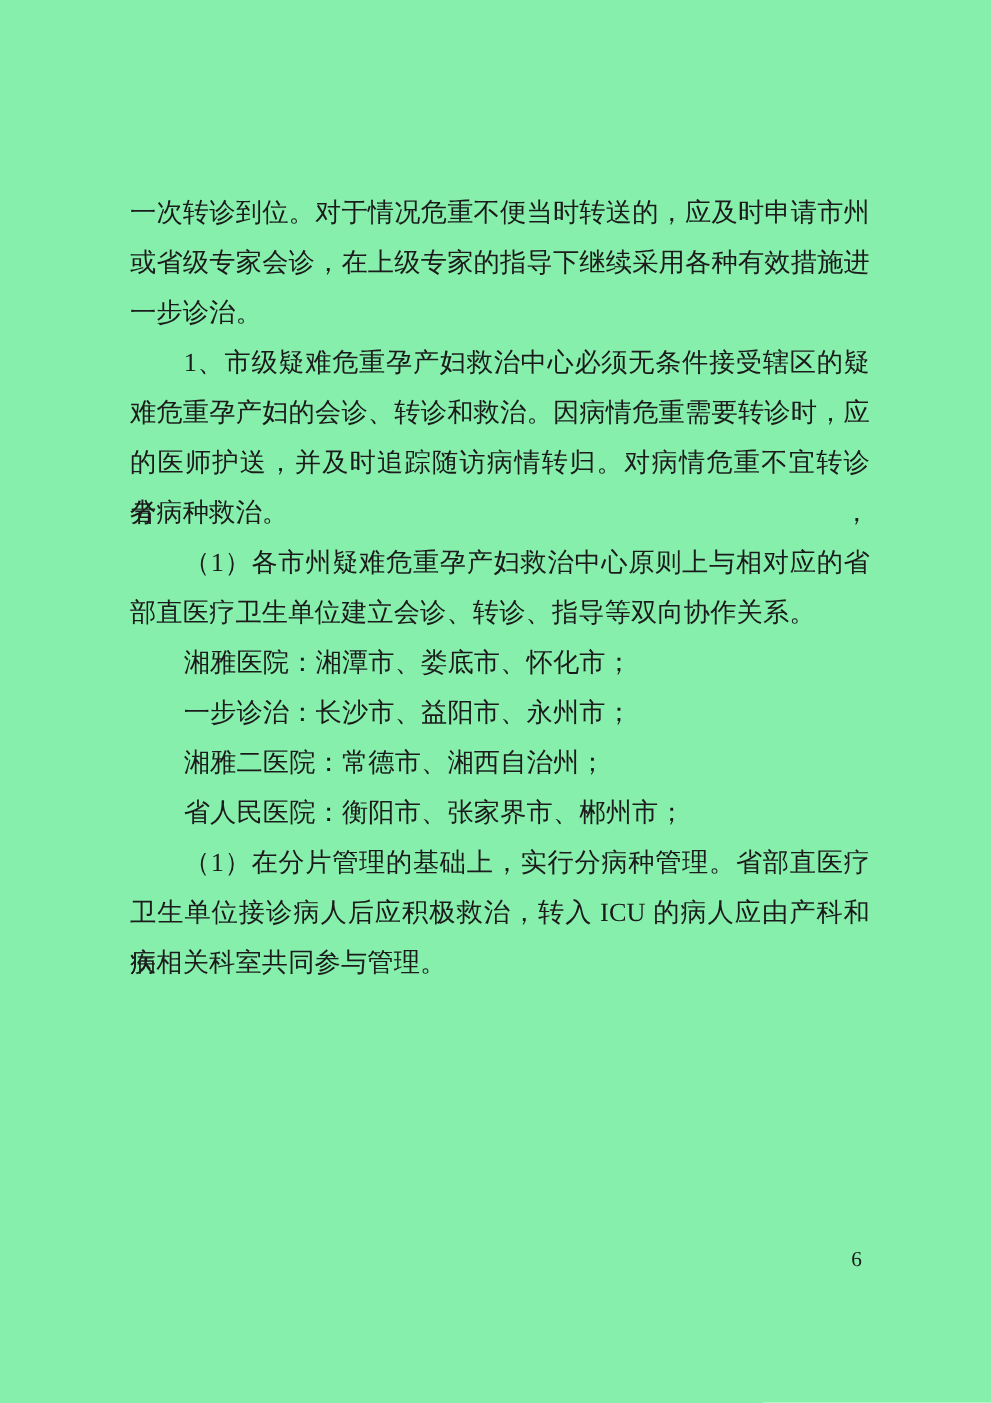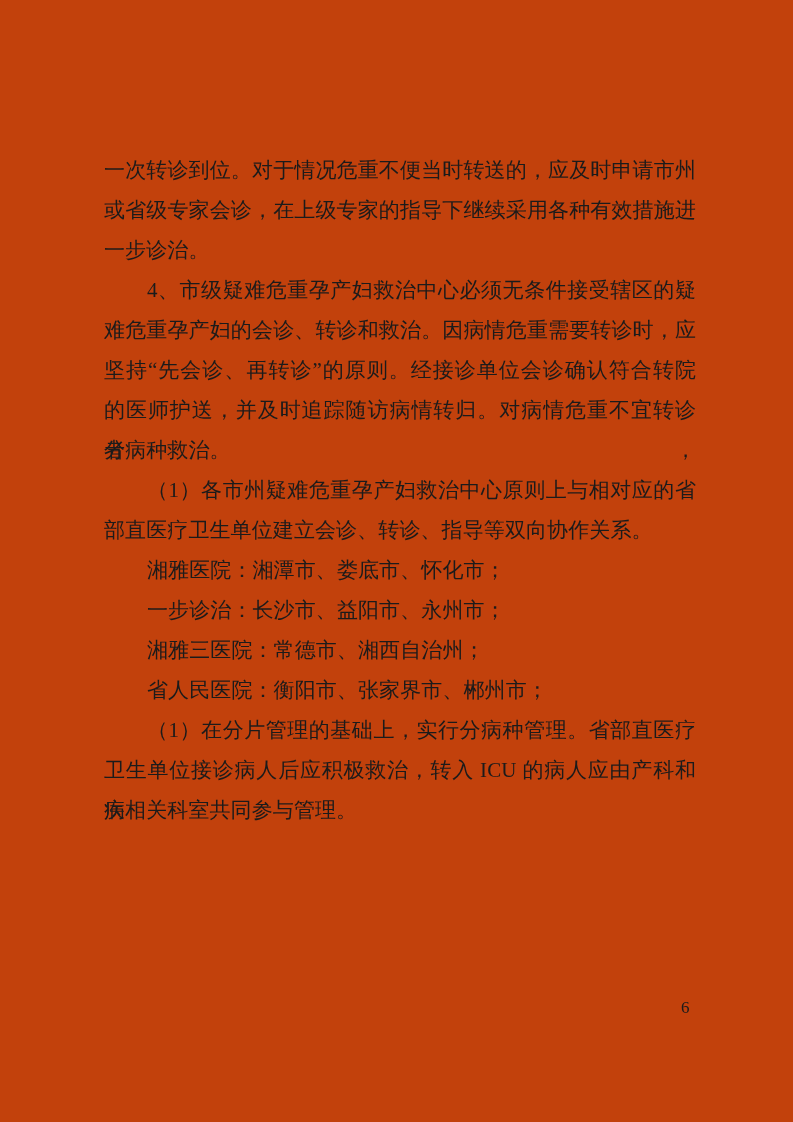--- a/index.html
+++ b/index.html
@@ -11,21 +11,21 @@
     width: 793px;
     height: 1122px;
     position: relative;
     overflow: hidden;
     font-family: "Liberation Serif", "DejaVu Serif", serif;
     color: #1b1b1b;
   }
   .page {
     position: absolute;
     inset: 0;
-    background: #c2410c;
+    background: #86efac;
   }
   .text-block {
     position: absolute;
     left: 104px;
     top: 150px;
     width: 592px;
     font-size: 21px;
   }
   .line {
     height: 40px;
@@ -51,30 +51,29 @@
   }
 </style>
 </head>
 <body>
 
 <div class="page">
   <main class="text-block">
     <div class="line full">一次转诊到位。对于情况危重不便当时转送的，应及时申请市州</div>
     <div class="line full">或省级专家会诊，在上级专家的指导下继续采用各种有效措施进</div>
     <div class="line">一步诊治。</div>
-    <div class="line full indent">4、市级疑难危重孕产妇救治中心必须无条件接受辖区的疑</div>
+    <div class="line full indent">1、市级疑难危重孕产妇救治中心必须无条件接受辖区的疑</div>
     <div class="line full">难危重孕产妇的会诊、转诊和救治。因病情危重需要转诊时，应</div>
-    <div class="line full">坚持“先会诊、再转诊”的原则。经接诊单位会诊确认符合转院</div>
     <div class="line full">的医师护送，并及时追踪随访病情转归。对病情危重不宜转诊者，</div>
     <div class="line">分病种救治。</div>
     <div class="line full indent">（1）各市州疑难危重孕产妇救治中心原则上与相对应的省</div>
     <div class="line">部直医疗卫生单位建立会诊、转诊、指导等双向协作关系。</div>
     <div class="line indent">湘雅医院：湘潭市、娄底市、怀化市；</div>
     <div class="line indent">一步诊治：长沙市、益阳市、永州市；</div>
-    <div class="line indent">湘雅三医院：常德市、湘西自治州；</div>
+    <div class="line indent">湘雅二医院：常德市、湘西自治州；</div>
     <div class="line indent">省人民医院：衡阳市、张家界市、郴州市；</div>
     <div class="line full indent">（1）在分片管理的基础上，实行分病种管理。省部直医疗</div>
     <div class="line full">卫生单位接诊病人后应积极救治，转入 ICU 的病人应由产科和疾</div>
     <div class="line">病相关科室共同参与管理。</div>
   </main>
 
   <div class="page-number">6</div>
 </div>
 
 </body></html>

